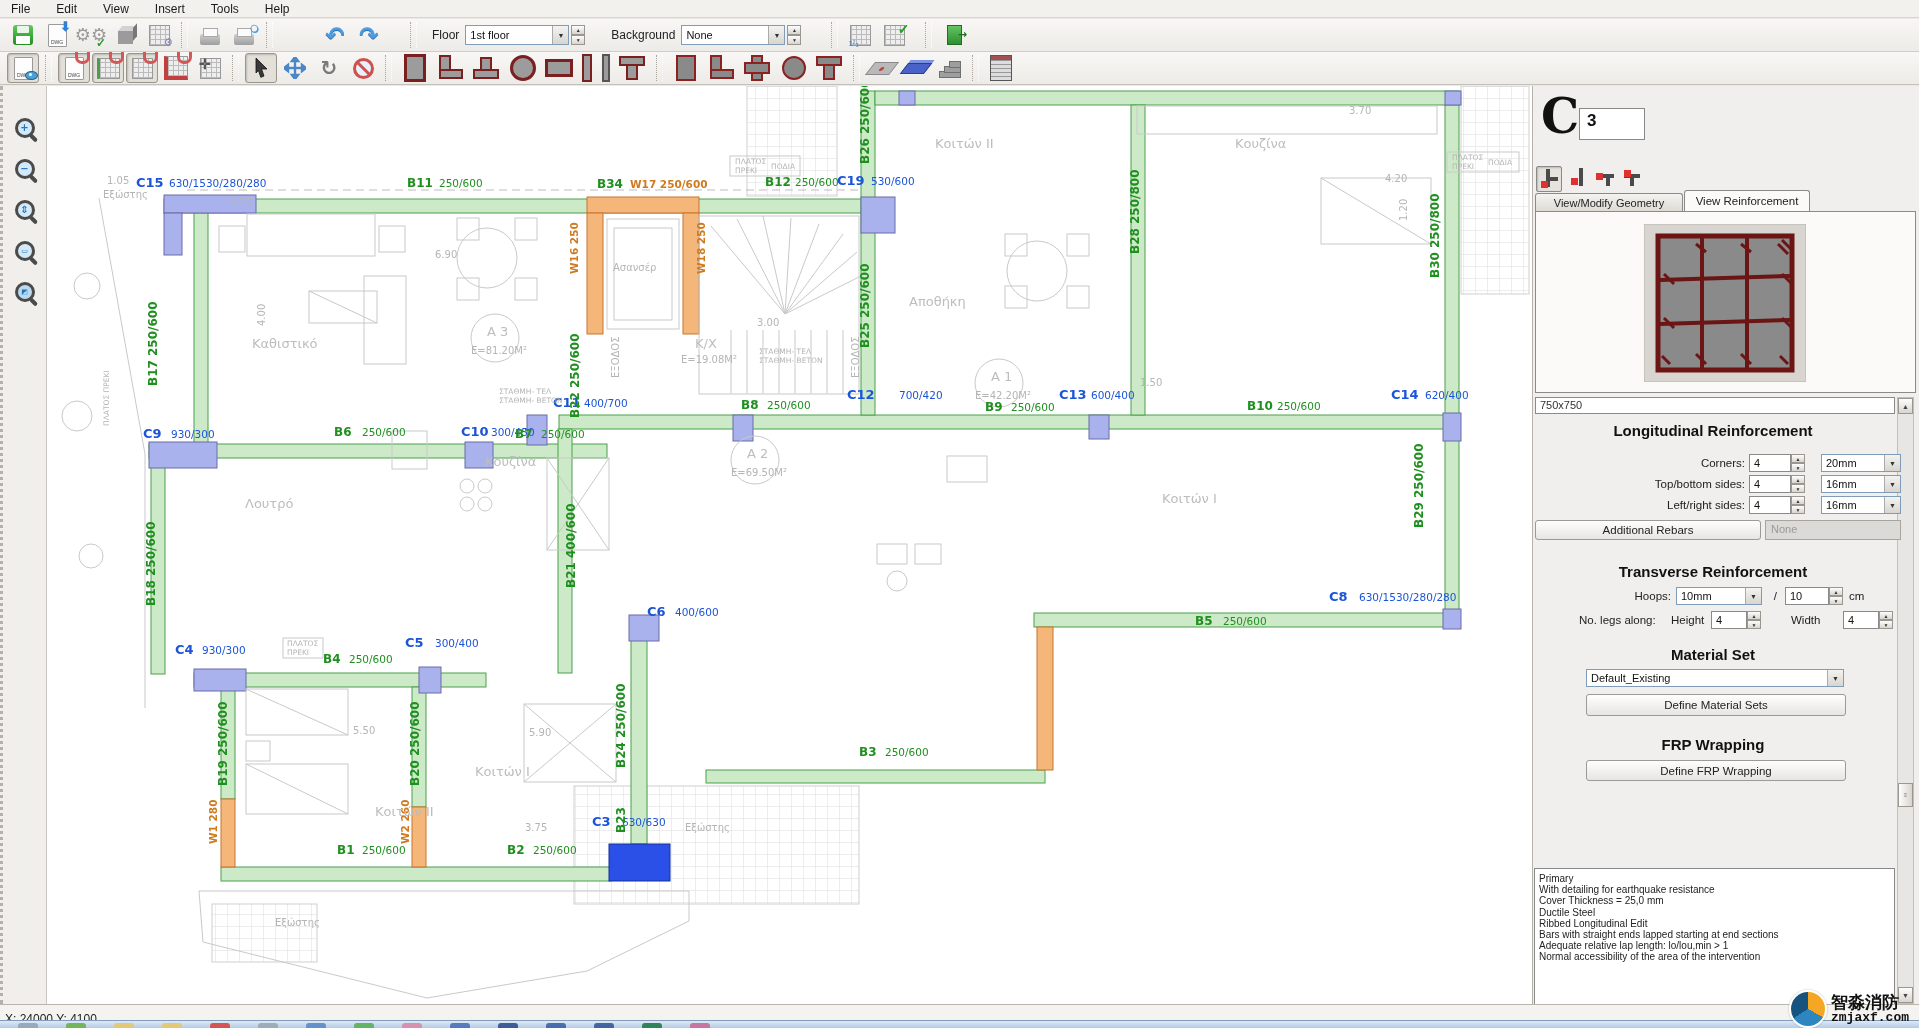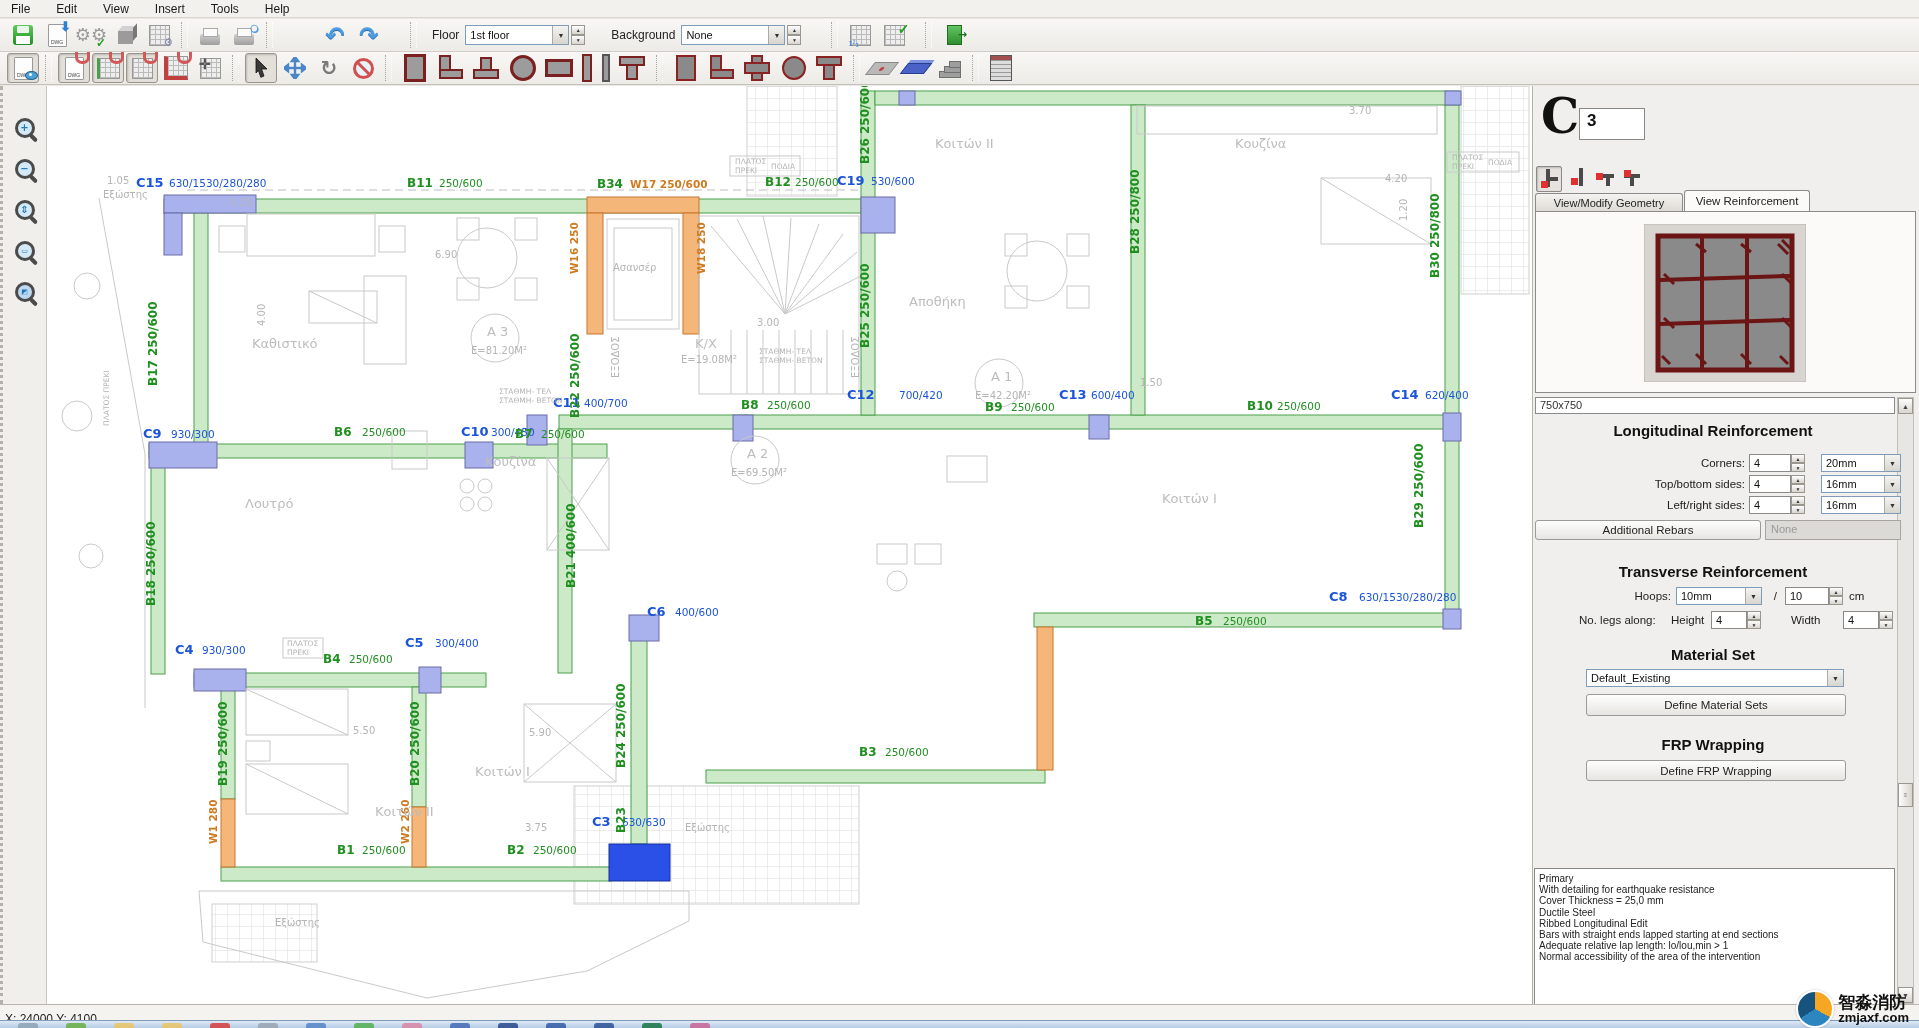--- a/index.html
+++ b/index.html
@@ -134,21 +134,21 @@
   .tk:nth-child(9){background:#d88aa8;}.tk:nth-child(10){background:#4a70b8;}
   .tk:nth-child(11){background:#2f4f8f;}.tk:nth-child(12){background:#3a62a8;}
   .tk:nth-child(13){background:#35589a;}.tk:nth-child(14){background:#1f7a4d;}
   .tk:nth-child(15){background:#c86a9a;}
 
   
   #watermark{position:absolute;right:10px;bottom:0px;display:flex;align-items:center;gap:4px;z-index:50;}
   #wm-logo{width:34px;height:34px;border-radius:50%;background:conic-gradient(#f5a623 0 33%,#2e86c1 33% 66%,#16537e 66% 100%);border:2px solid #fff;box-shadow:0 0 2px rgba(0,0,0,.3);}
   #wm-text{display:flex;flex-direction:column;line-height:1;}
   #wm-cn{font-size:17px;font-weight:bold;color:#111;font-family:"DejaVu Sans",sans-serif;}
-  #wm-url{font-size:13px;font-weight:bold;color:#111;font-family:Liberation Sans, sans-serif;}
+  #wm-url{font-size:13px;font-weight:bold;color:#111;font-family:Liberation Mono, monospace;}
 </style>
 </head>
 <body>
 
 <div id="app">
 
   <div id="menubar">
     <span class="menu-item">File</span>
     <span class="menu-item">Edit</span>
     <span class="menu-item">View</span>

